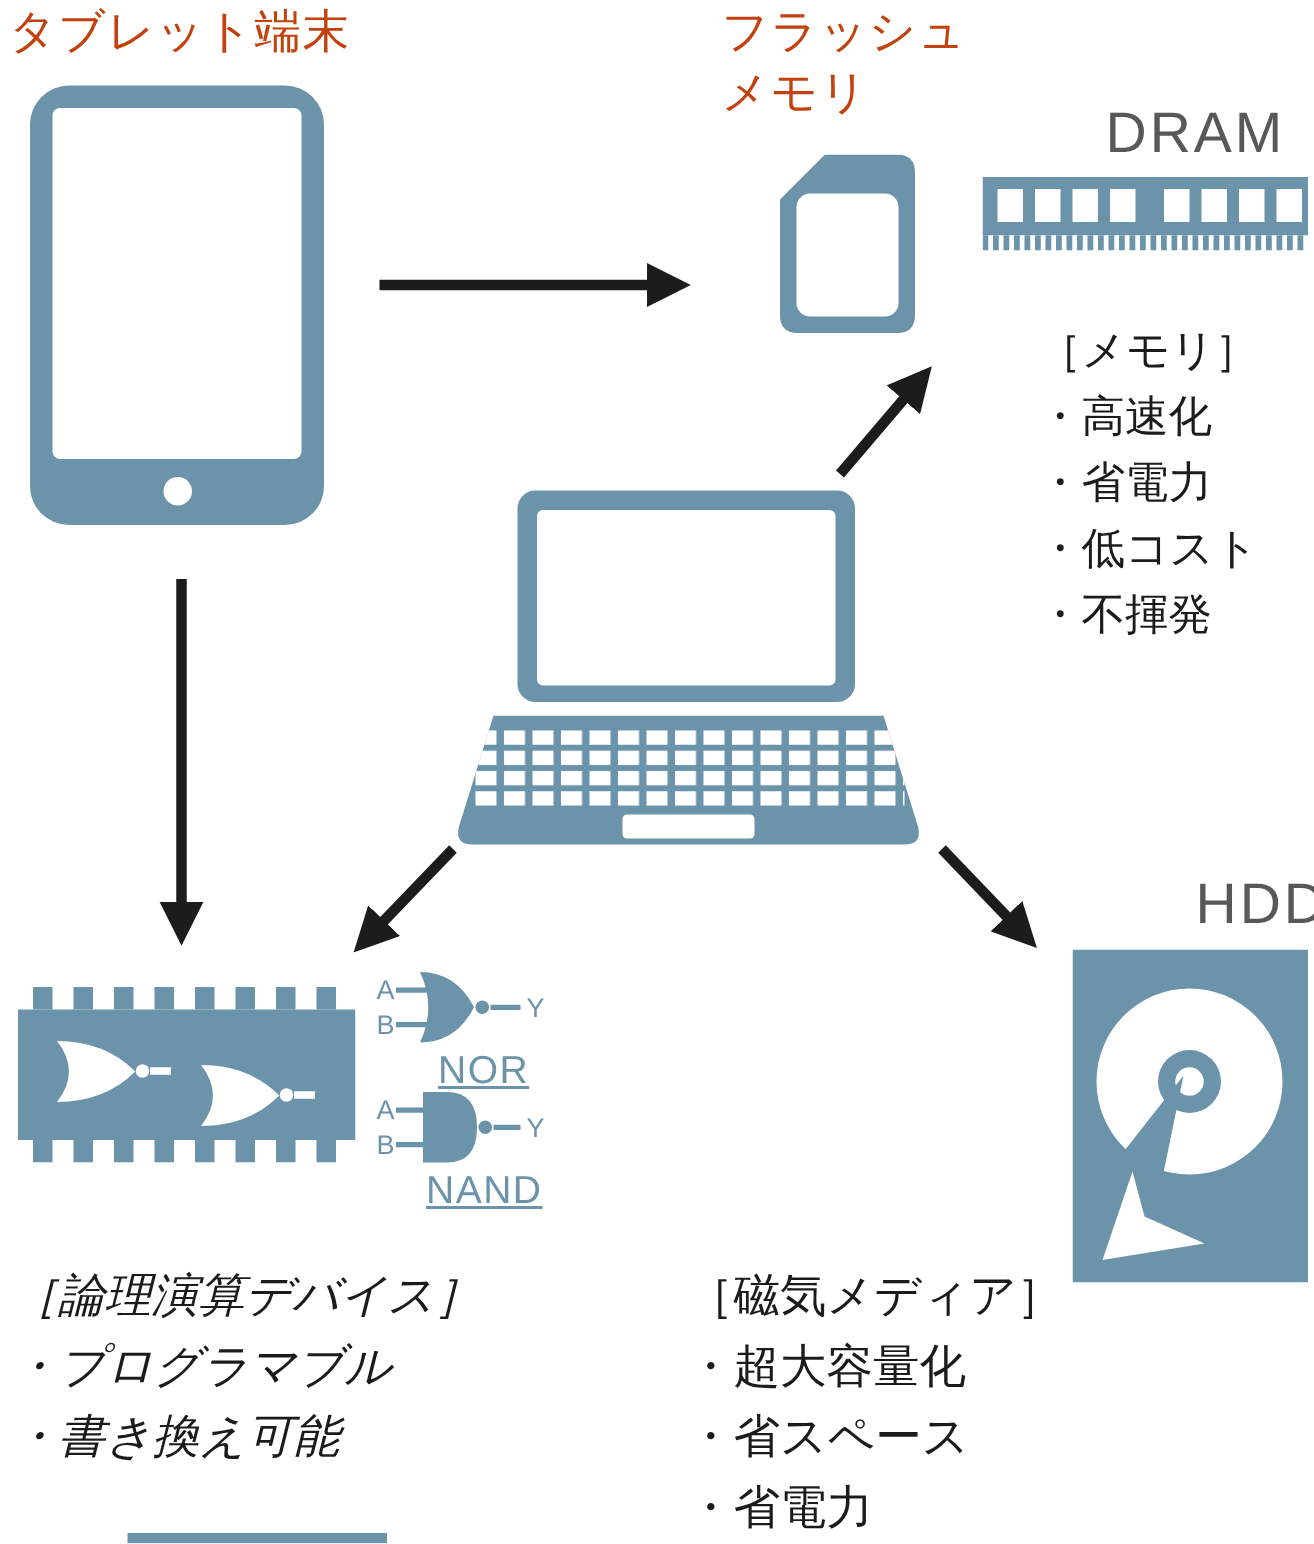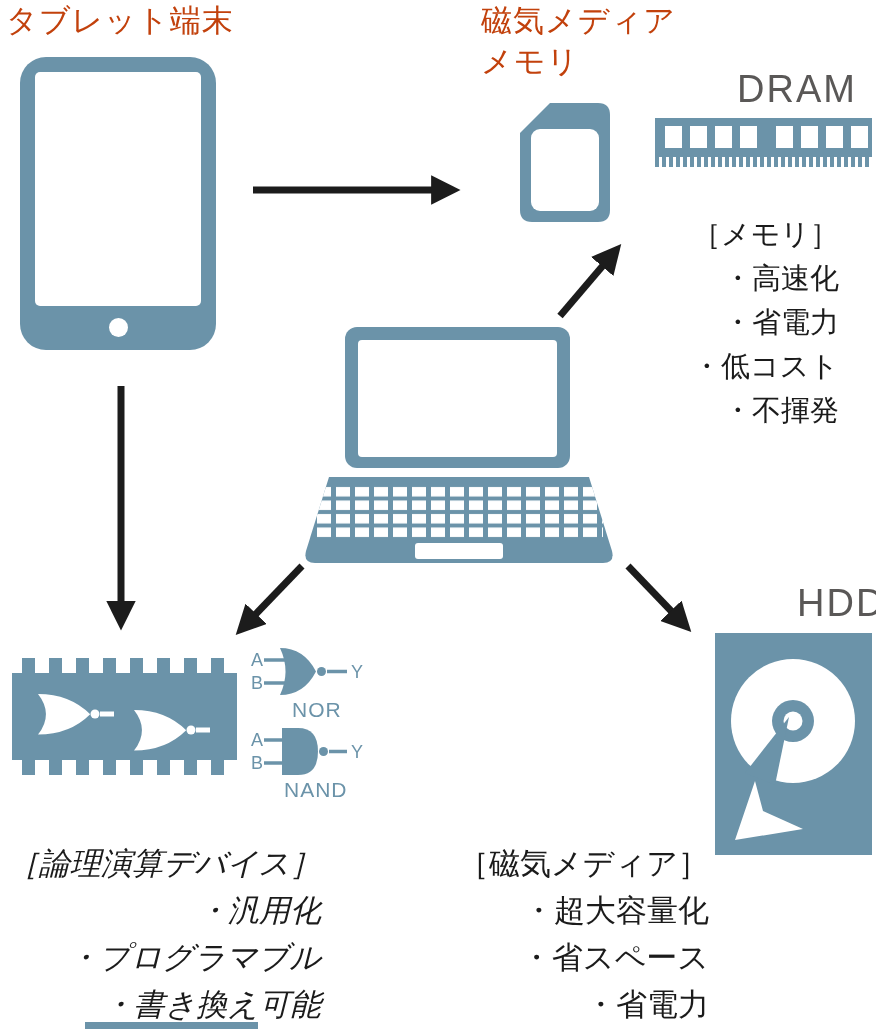--- a/index.html
+++ b/index.html
@@ -27,48 +27,48 @@
   
   .laptop-screen{position:absolute;left:345px;top:327px;width:225px;height:141px;background:var(--blue);border-radius:12px;}
   .laptop-screen-inner{position:absolute;left:13px;right:13px;top:13px;bottom:11px;background:#fff;border-radius:4px;}
 
   
   .overlay{position:absolute;left:0;top:0;pointer-events:none;}
   .overlay line{stroke:var(--ink);stroke-width:7;marker-end:url(#ah);}
 
   
   .info{position:absolute;color:#1b1b1b;white-space:nowrap;}
-  .info ul{list-style:none;margin:0;padding:0;text-align:right;}
+  .info ul{list-style:none;margin:0;padding:0;}
   #memory-block{left:692px;top:212px;font-size:29px;line-height:44px;}
   #logic-block{left:8px;top:840px;font-size:31px;line-height:47px;font-style:italic;}
   #magnetic-block{left:458px;top:840px;font-size:31px;line-height:47px;font-family:Liberation Serif, serif;}
 
   
   .gate{position:absolute;width:130px;height:84px;}
   .gate svg text{font-size:18px;fill:var(--blue);font-family:"Liberation Sans","DejaVu Sans",sans-serif;}
   .gate svg line{stroke:var(--blue);stroke-width:3.5;}
   .gate svg path,.gate svg circle{fill:var(--blue);}
-  .gate-label{position:absolute;color:var(--blue);font-size:21px;letter-spacing:1px;}
+  .gate-label{position:absolute;color:var(--blue);font-size:26px;letter-spacing:1px;text-decoration:underline;}
   #nor-gate{left:250px;top:645px;}
   #nand-gate{left:250px;top:725px;}
   #nor-gate .gate-label{left:42px;top:53px;}
   #nand-gate .gate-label{left:34px;top:53px;}
 
   
   .bottom-bar{position:absolute;left:85px;top:1022px;width:173px;height:7px;background:var(--blue);}
 </style>
 </head>
 <body>
 
 <div class="canvas">
 
   <div class="jp-heading" style="left:6px;top:1px;">タブレット端末</div>
 
   <div class="jp-heading" style="left:481px;top:1px;">
-    <div>磁気メディア</div>
+    <div>フラッシュ</div>
     <div>メモリ</div>
   </div>
 
   <div class="caption" style="left:702px;top:68px;">DRAM</div>
   <div class="caption" style="left:762px;top:582px;text-align:right;">HDD</div>
 
   <div class="tablet">
     <div class="tablet-screen"></div>
     <div class="tablet-home"></div>
   </div>
@@ -202,21 +202,20 @@
     <circle cx="78" cy="88" r="62" fill="#ffffff"></circle>
     <circle cx="78" cy="88" r="21" fill="#6b93a9"></circle>
     <circle cx="78" cy="88" r="9.5" fill="#ffffff"></circle>
     <path d="M74,84 L30,140 L60,152 Z" fill="#6b93a9"></path>
     <path d="M20,207 L40,148 L48,178 L88,196 Z" fill="#ffffff"></path>
   </svg>
 
   <div id="logic-block" class="info">
     <div>［論理演算デバイス］</div>
     <ul>
-      <li>・汎用化</li>
       <li>・プログラマブル</li>
       <li>・書き換え可能</li>
     </ul>
   </div>
 
   <div id="magnetic-block" class="info">
     <div>［磁気メディア］</div>
     <ul>
       <li>・超大容量化</li>
       <li>・省スペース</li>

